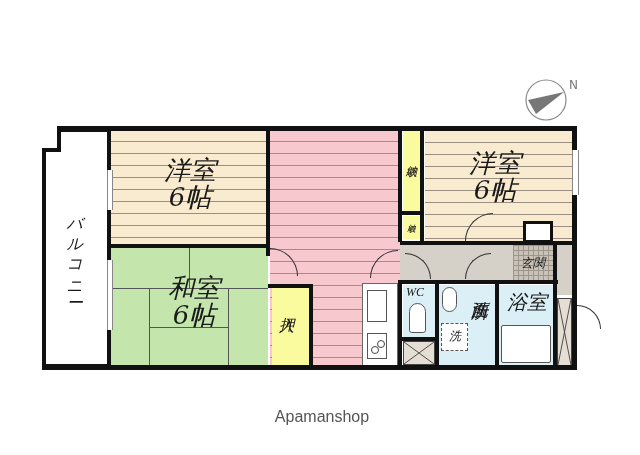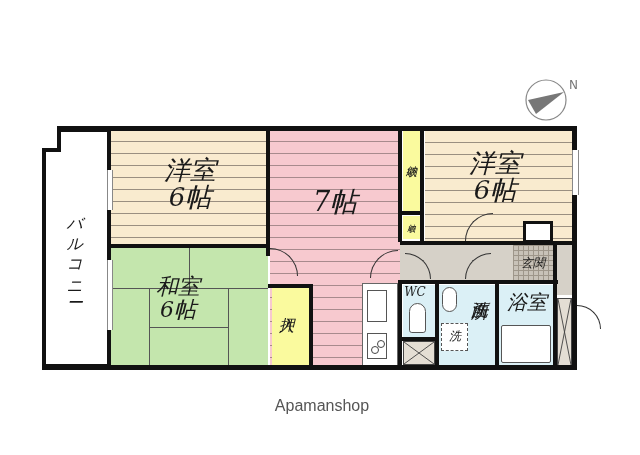--- a/index.html
+++ b/index.html
@@ -44,31 +44,30 @@
   <div>6帖</div>
 </div>
 
 <div class="abs tatami" style="left:110px;top:248px;width:158px;height:118px;">
   <div class="tatami-line" style="left:79px;top:0;width:1px;height:40px;"></div>
   <div class="tatami-line" style="left:0;top:40px;width:158px;height:1px;"></div>
   <div class="tatami-line" style="left:39px;top:40px;width:1px;height:78px;"></div>
   <div class="tatami-line" style="left:118px;top:40px;width:1px;height:78px;"></div>
   <div class="tatami-line" style="left:39px;top:79px;width:79px;height:1px;"></div>
 </div>
-<div class="room-label" style="left:128px;top:275px;width:100px;font-size:22px;">
+<div class="room-label" style="left:144px;top:275px;width:100px;font-size:26px;">
   <div>和室</div>
   <div>6帖</div>
 </div>
 
 <div class="abs yellow" style="left:270px;top:286px;width:40px;height:80px;"></div>
 <div class="room-label vert" style="left:278px;top:305px;font-size:15px;">押入</div>
 
 <div class="abs stripes-pink" style="left:270px;top:130px;width:130px;height:236px;"></div>
 <div class="room-label" style="left:290px;top:188px;width:90px;font-size:27px;">
-  <div>7帖</div>
 </div>
 
 <div class="abs yellow" style="left:272px;top:288px;width:37px;height:78px;"></div>
 <div class="room-label vert" style="left:278px;top:305px;font-size:15px;">押入</div>
 <div class="wall" style="left:268px;top:284px;width:45px;height:4px;"></div>
 <div class="wall" style="left:309px;top:284px;width:4px;height:84px;"></div>
 
 <div class="abs" style="left:362px;top:283px;width:36px;height:83px;background:#fff;border:1px solid #666;">
   <div class="abs" style="left:4px;top:6px;width:20px;height:32px;border:1px solid #555;background:#fff;"></div>
   <div class="abs" style="left:4px;top:49px;width:20px;height:26px;border:1px solid #555;">
@@ -91,21 +90,21 @@
   <div>6帖</div>
 </div>
 
 <div class="abs gray" style="left:400px;top:245px;width:155px;height:35px;"></div>
 
 <div class="abs" style="left:513px;top:245px;width:40px;height:35px;background-color:#c8c2b8;background-image:linear-gradient(#9e968a 1px,transparent 1px),linear-gradient(90deg,#9e968a 1px,transparent 1px);background-size:5px 5px;"></div>
 <div class="room-label" style="left:515px;top:257px;width:36px;font-size:12px;">玄関</div>
 <div class="abs gray" style="left:557px;top:245px;width:15px;height:50px;"></div>
 
 <div class="abs blue" style="left:403px;top:285px;width:32px;height:52px;"></div>
-<div class="room-label" style="left:403px;top:286px;width:24px;font-size:12px;">WC</div>
+<div class="room-label" style="left:403px;top:286px;width:24px;font-size:12px;font-family:Liberation Serif, serif;">WC</div>
 <div class="abs" style="left:409px;top:303px;width:17px;height:30px;border:1px solid #555;border-radius:9px 9px 3px 3px;background:#fff;"></div>
 <div class="xbox" style="left:403px;top:341px;width:32px;height:24px;">
   <svg viewBox="0 0 32 24" preserveAspectRatio="none">
       <line x1="0" y1="0" x2="32" y2="24" stroke="#444"></line>
       <line x1="32" y1="0" x2="0" y2="24" stroke="#444"></line>
     </svg>
 </div>
 
 <div class="abs blue" style="left:439px;top:285px;width:56px;height:80px;"></div>
 <div class="abs" style="left:442px;top:287px;width:15px;height:25px;border:1px solid #555;border-radius:8px;background:#fff;"></div>
@@ -145,13 +144,13 @@
 <div class="window" style="left:107px;top:260px;width:4px;height:70px;"></div>
 <div class="window" style="left:572px;top:150px;width:5px;height:45px;"></div>
 
 <div class="door-arc" style="left:270px;top:248px;width:28px;height:28px;border-radius:0 28px 0 0;border-left:none;border-bottom:none;"></div>
 <div class="door-arc" style="left:370px;top:250px;width:28px;height:28px;border-radius:28px 0 0 0;border-right:none;border-bottom:none;"></div>
 <div class="door-arc" style="left:465px;top:213px;width:28px;height:28px;border-radius:28px 0 0 0;border-right:none;border-bottom:none;"></div>
 <div class="door-arc" style="left:405px;top:253px;width:26px;height:26px;border-radius:0 26px 0 0;border-left:none;border-bottom:none;"></div>
 <div class="door-arc" style="left:465px;top:253px;width:26px;height:26px;border-radius:26px 0 0 0;border-right:none;border-bottom:none;"></div>
 <div class="door-arc" style="left:577px;top:305px;width:24px;height:24px;border-radius:0 24px 0 0;border-left:none;border-bottom:none;"></div>
 
-<div class="abs" style="left:262px;top:397px;width:120px;text-align:center;font-family:'Liberation Sans',sans-serif;font-size:16px;color:#555;">Apamanshop</div>
+<div class="abs" style="left:262px;top:408px;width:120px;text-align:center;font-family:'Liberation Sans',sans-serif;font-size:16px;color:#555;">Apamanshop</div>
 
 </body></html>

